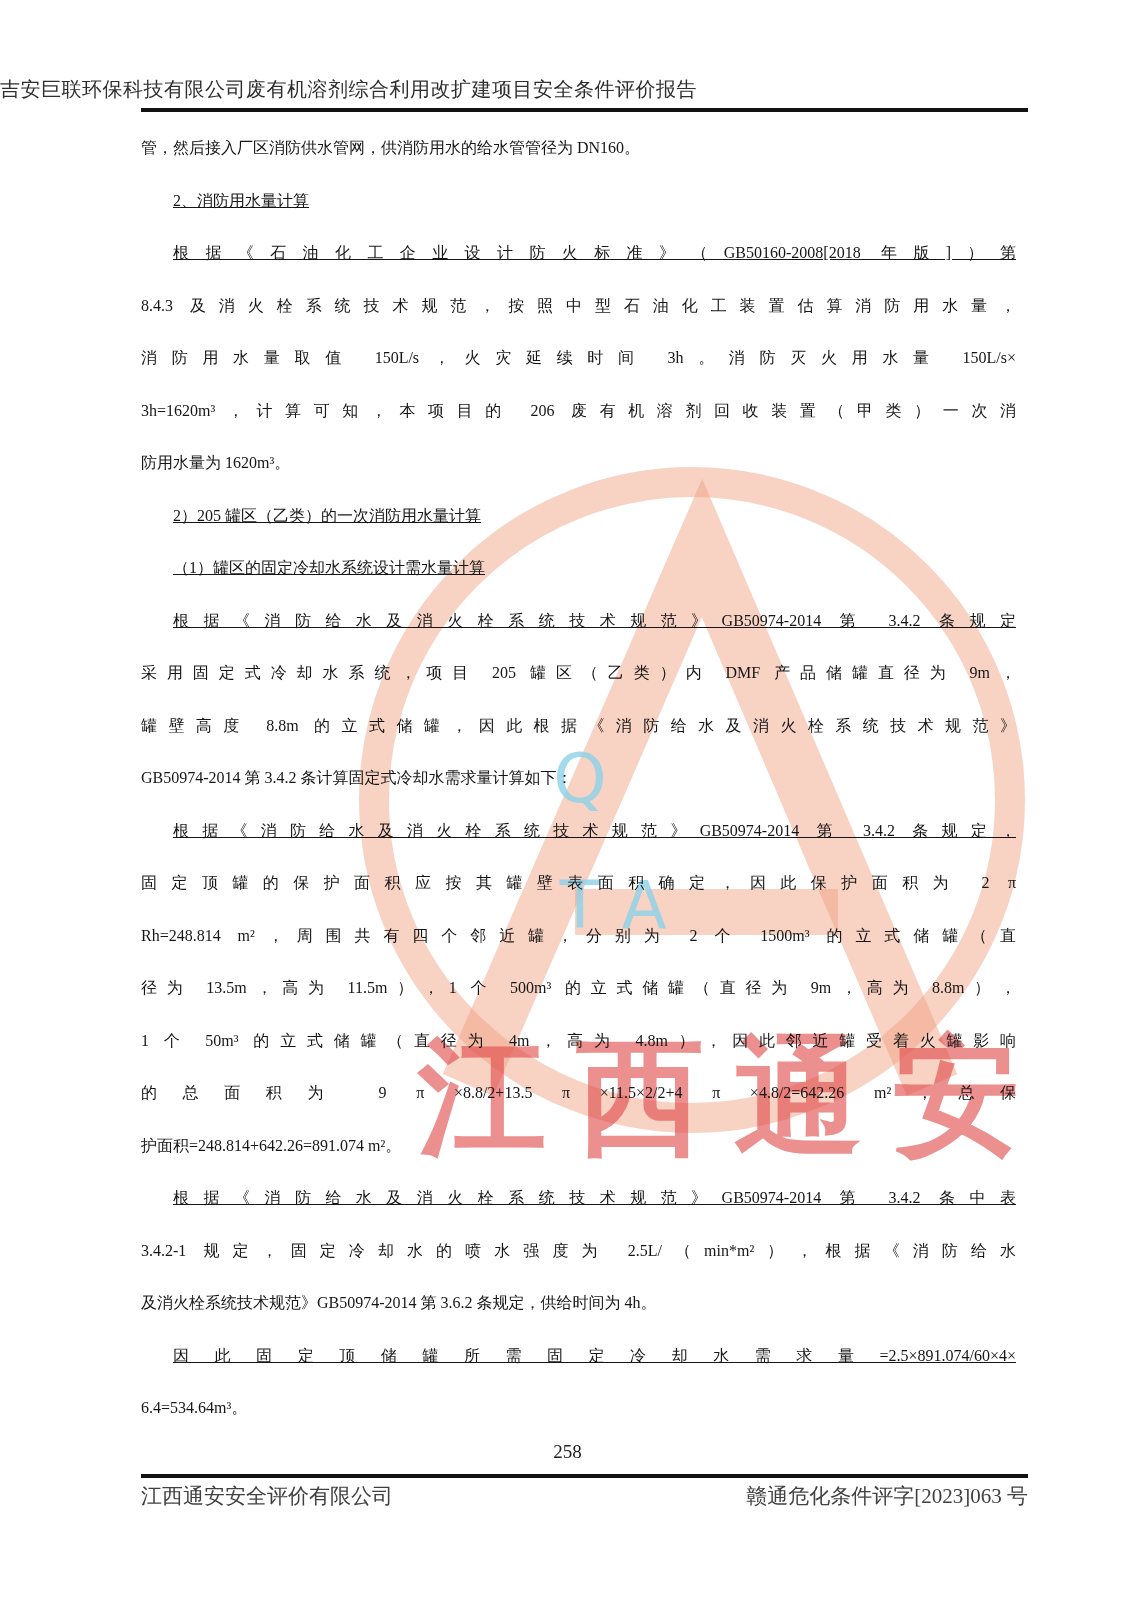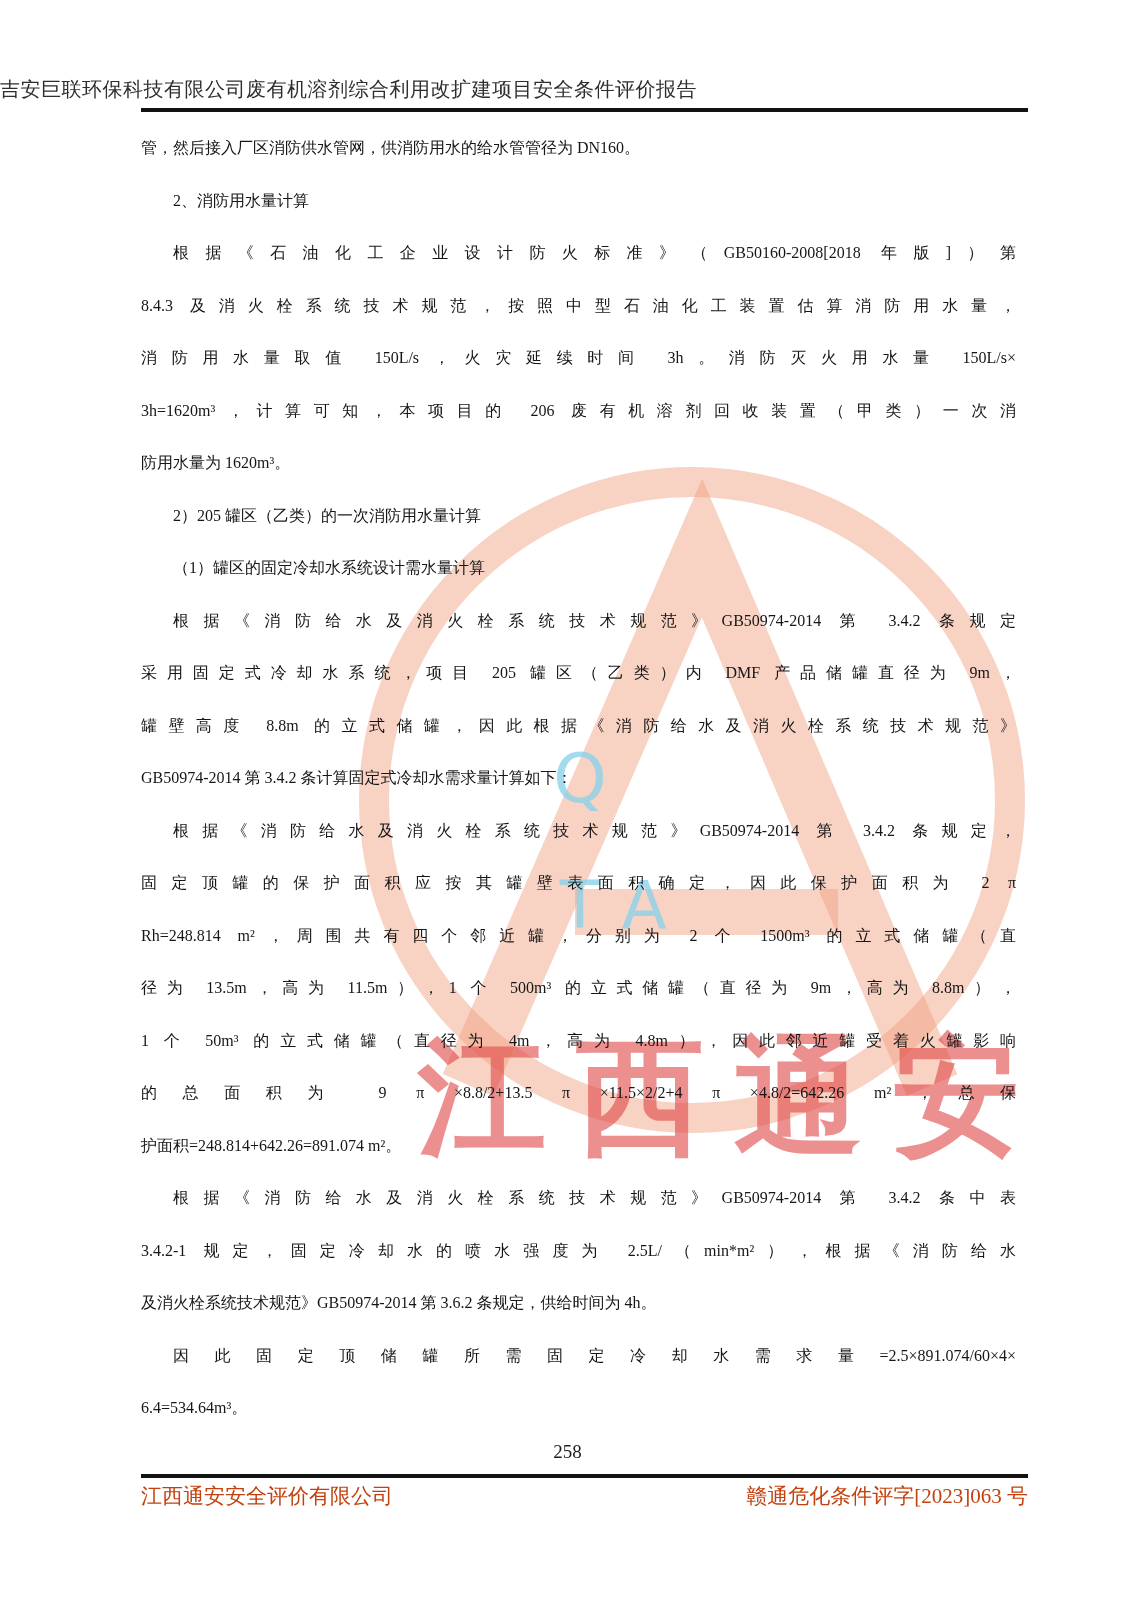--- a/index.html
+++ b/index.html
@@ -57,21 +57,21 @@
   }
   .para { margin: 0; }
   .line {
     height: 52.5px;
     line-height: 52.5px;
     text-align: justify;
     text-align-last: justify;
     overflow: hidden;
   }
   .line.last { text-align-last: left; }
-  .line.indent { text-indent: 2em; }
+  .line.indent { text-indent: 2em; text-decoration: underline; }
   .page-number {
     position: absolute;
     top: 1441px; left: 130px;
     width: 875px;
     text-align: center;
     font-size: 19px;
     color: #222;
   }
   .footer-rule {
     position: absolute;
@@ -79,21 +79,21 @@
     width: 887px; height: 3.5px;
     background: #121212;
   }
   .footer-row {
     position: absolute;
     top: 1482px; left: 141px;
     width: 887px;
     display: flex;
     justify-content: space-between;
     font-size: 21px;
-    color: #c2410c;
+    color: #404040;
     gap: 45px;
   }
 </style>
 </head>
 <body>
 
 <div class="page">
 
   <svg class="watermark-svg" viewBox="0 0 1131 1600" xmlns="http://www.w3.org/2000/svg">
     <g>

